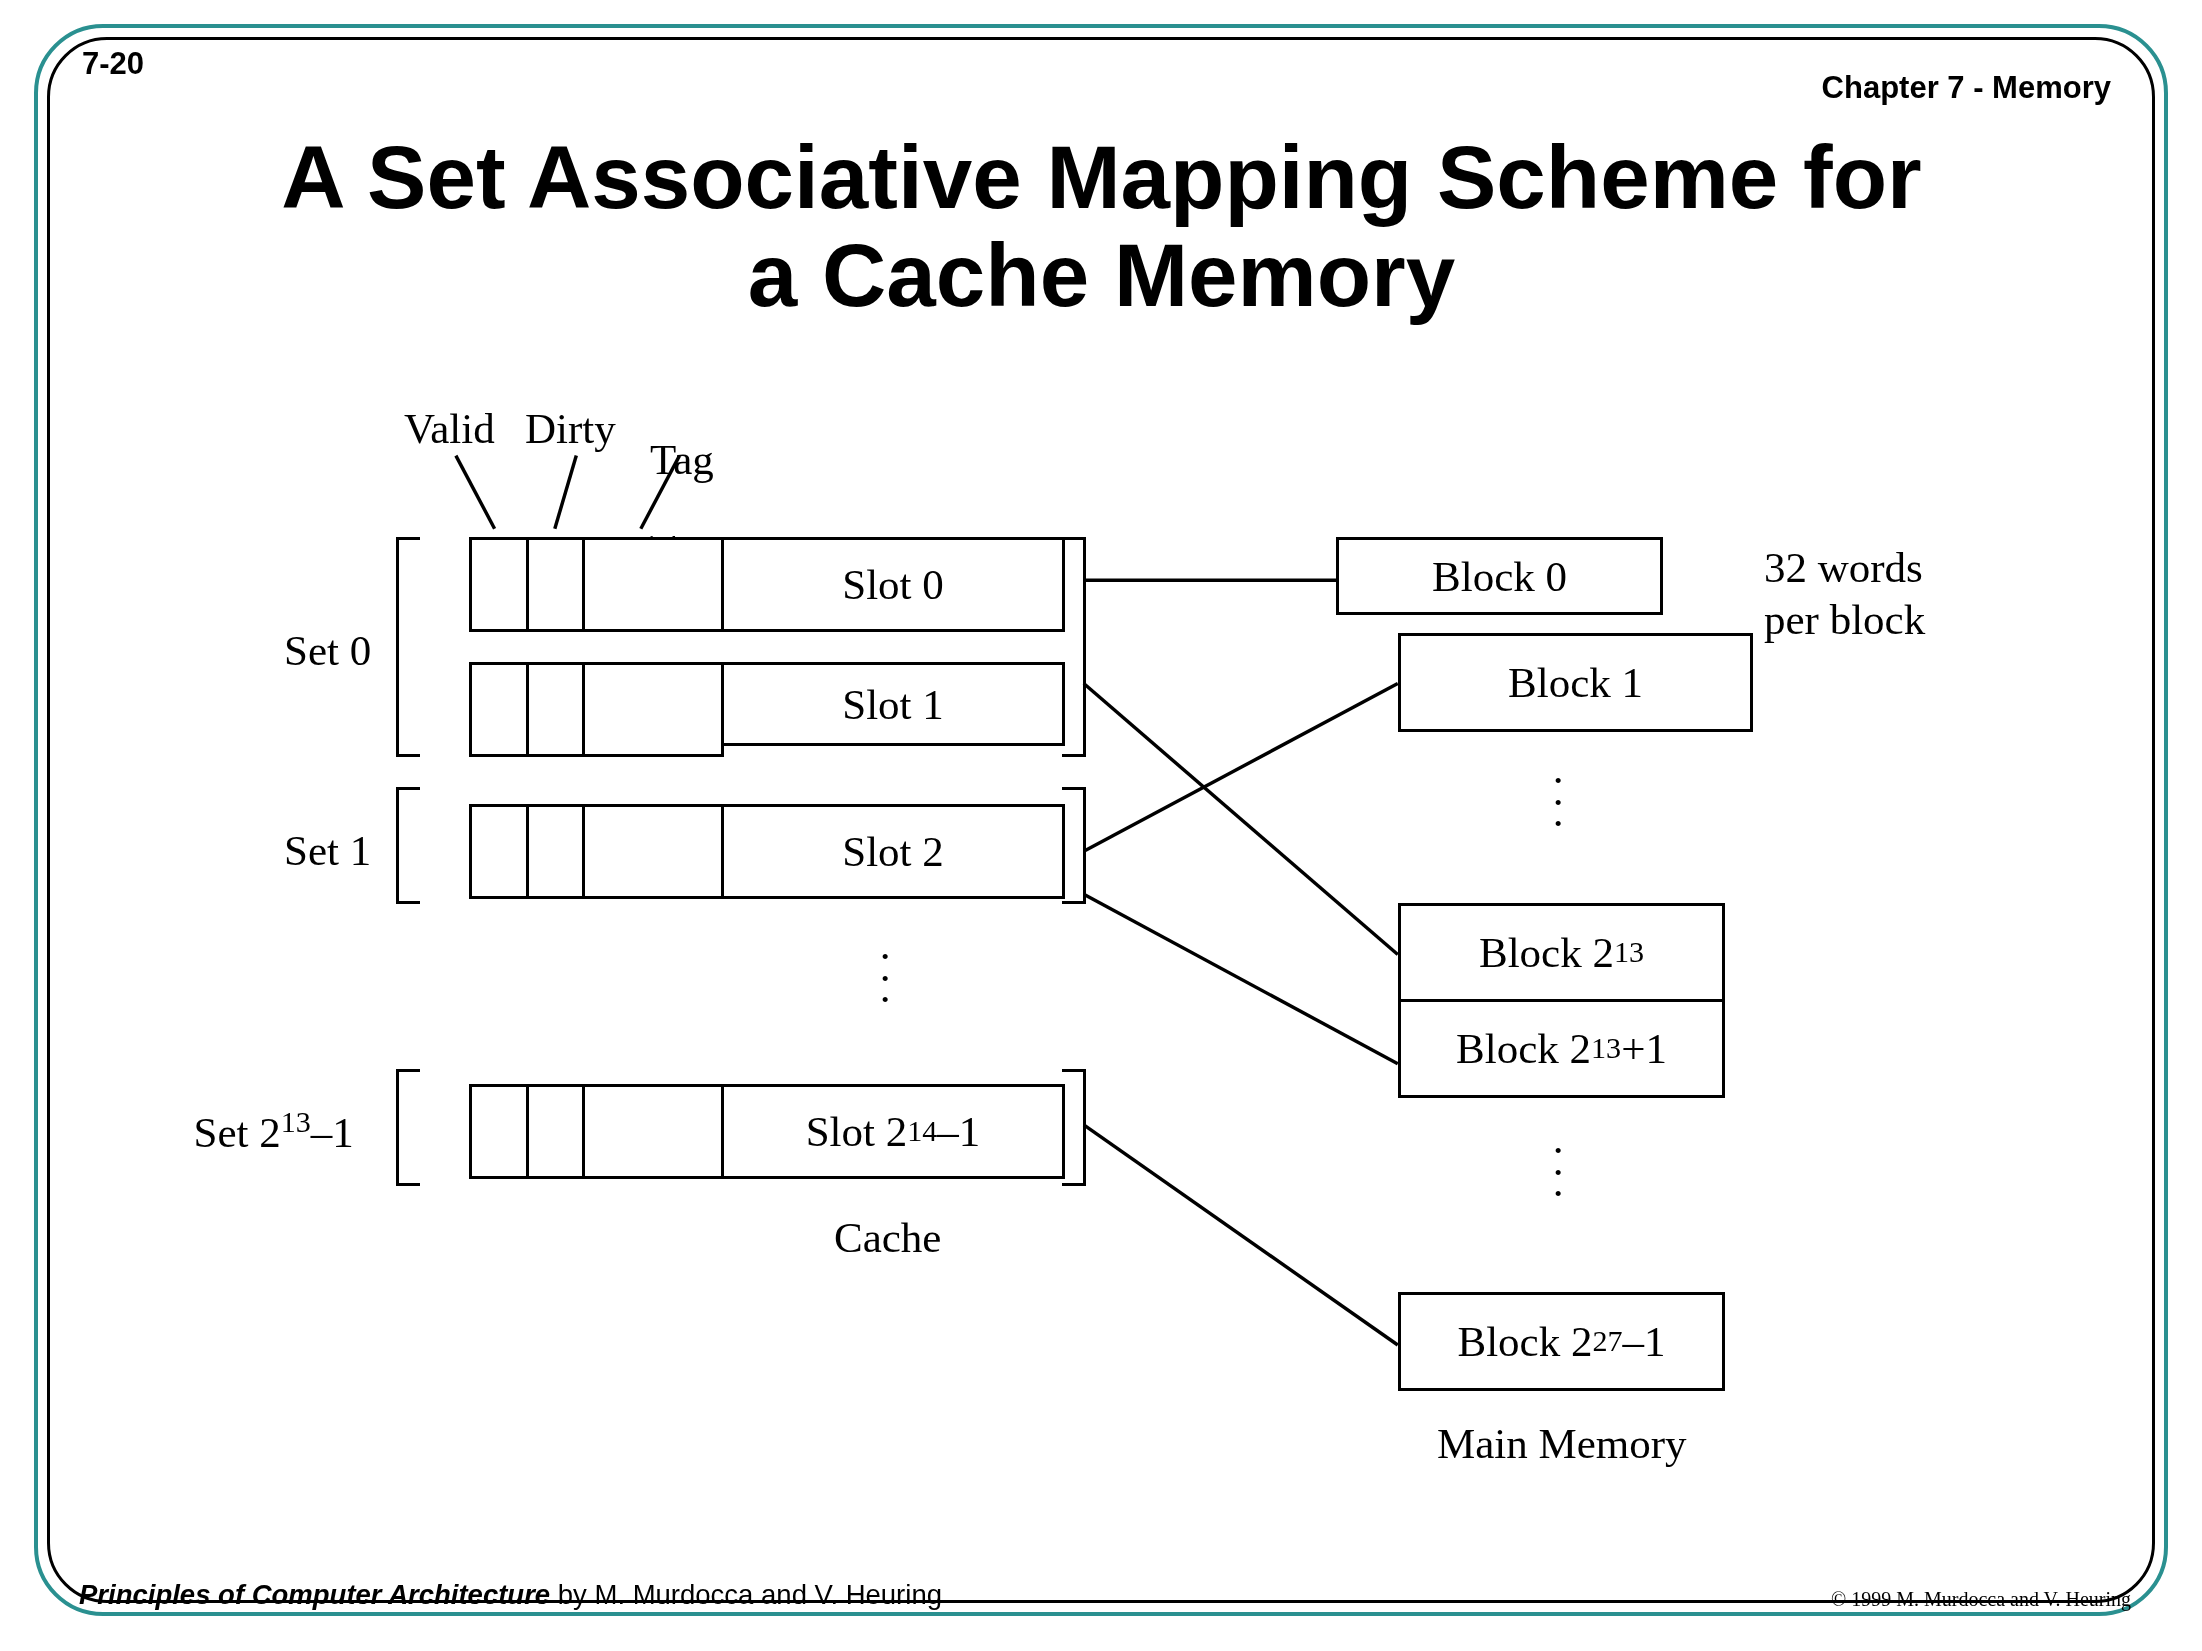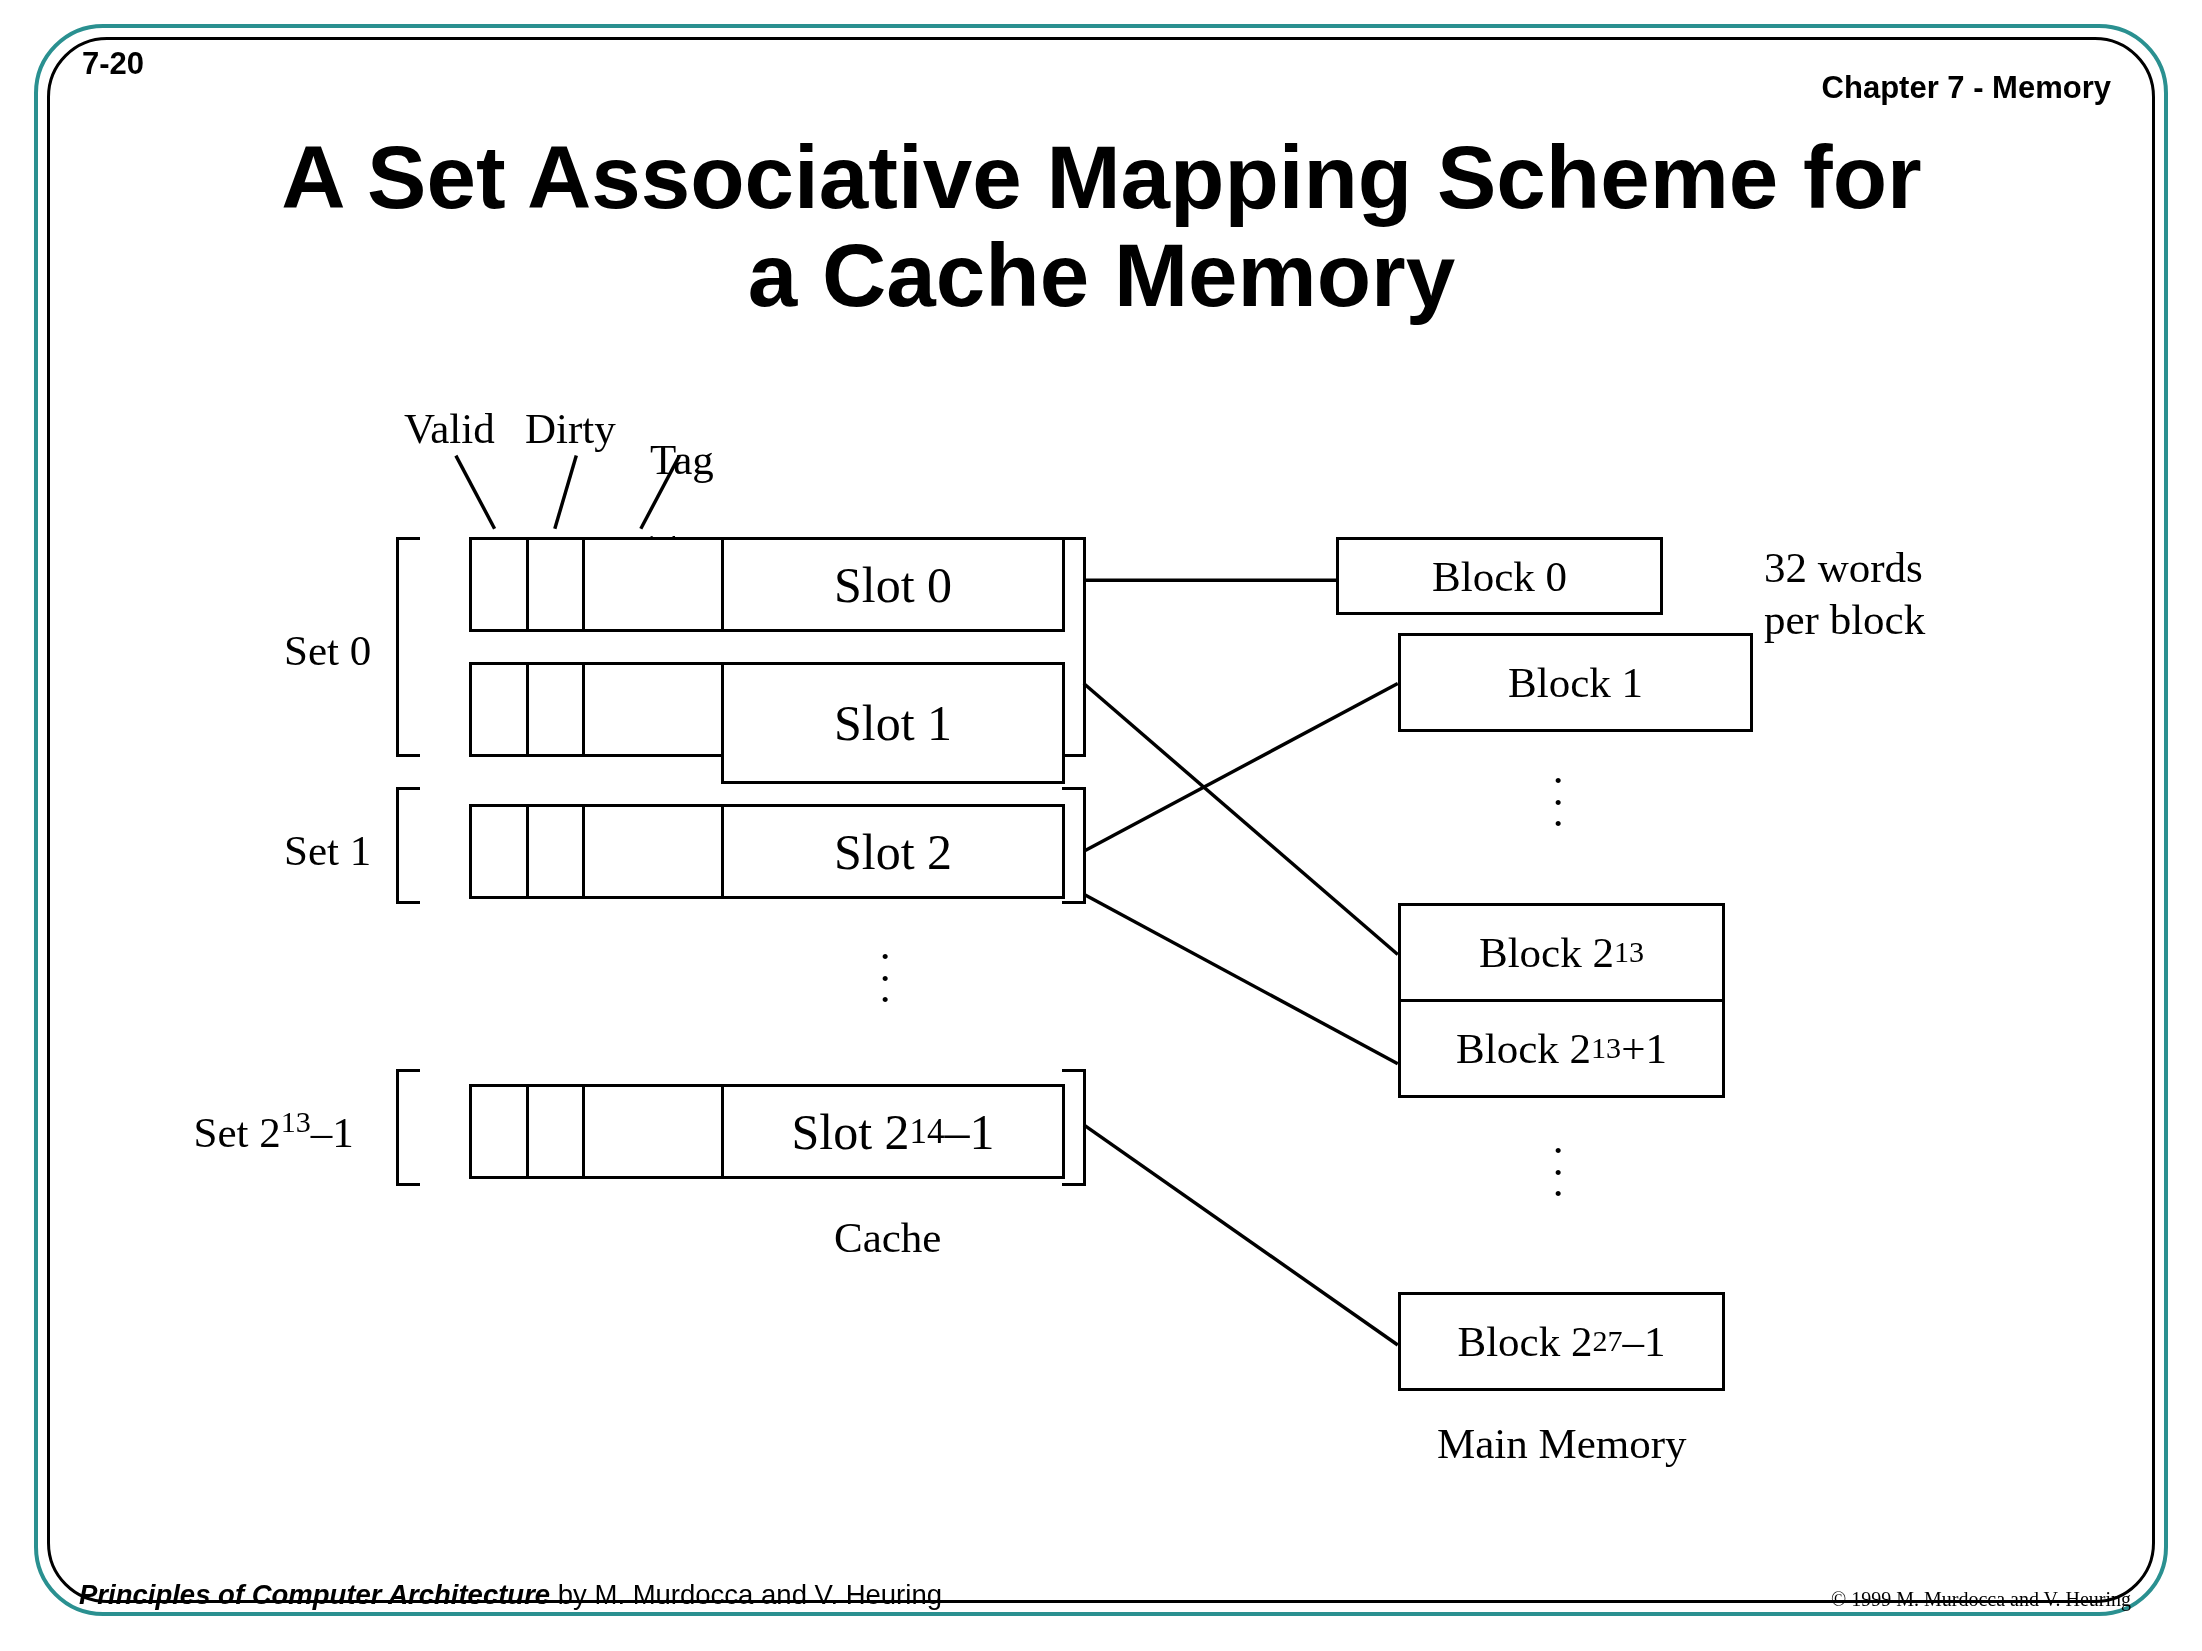--- a/index.html
+++ b/index.html
@@ -92,21 +92,21 @@
     border: 3.4px solid #000;
     background: #fff;
   }
   .slot {
     position: absolute;
     border: 3.4px solid #000;
     background: #fff;
     display: flex;
     align-items: center;
     justify-content: center;
-    font-size: 50px;
+    font-size: 43px;
   }
   .block {
     position: absolute;
     border: 3.4px solid #000;
     background: #fff;
     display: flex;
     align-items: center;
     justify-content: center;
     font-size: 43px;
   }
@@ -192,21 +192,21 @@
   </div>
 
   <div class="vbit" style="left:297px; top:133px; width:60px; height:95px;"></div>
   <div class="dbit" style="left:354px; top:133px; width:60px; height:95px;"></div>
   <div class="tagbit" style="left:410px; top:133px; width:142px; height:95px;"></div>
   <div class="slot" style="left:549px; top:133px; width:344px; height:95px;">Slot 0</div>
 
   <div class="vbit" style="left:297px; top:258px; width:60px; height:95px;"></div>
   <div class="dbit" style="left:354px; top:258px; width:60px; height:95px;"></div>
   <div class="tagbit" style="left:410px; top:258px; width:142px; height:95px;"></div>
-  <div class="slot" style="left:549px; top:258px; width:344px; height:122px;">Slot 1</div>
+  <div class="slot" style="left:549px; top:258px; width:344px; height:84px;">Slot 1</div>
 
   <div class="vbit" style="left:297px; top:400px; width:60px; height:95px;"></div>
   <div class="dbit" style="left:354px; top:400px; width:60px; height:95px;"></div>
   <div class="tagbit" style="left:410px; top:400px; width:142px; height:95px;"></div>
   <div class="slot" style="left:549px; top:400px; width:344px; height:95px;">Slot 2</div>
 
   <div class="vdots" style="left:706px; top:542px;">·<br>·<br>·</div>
 
   <div class="vbit" style="left:297px; top:680px; width:60px; height:95px;"></div>
   <div class="dbit" style="left:354px; top:680px; width:60px; height:95px;"></div>

